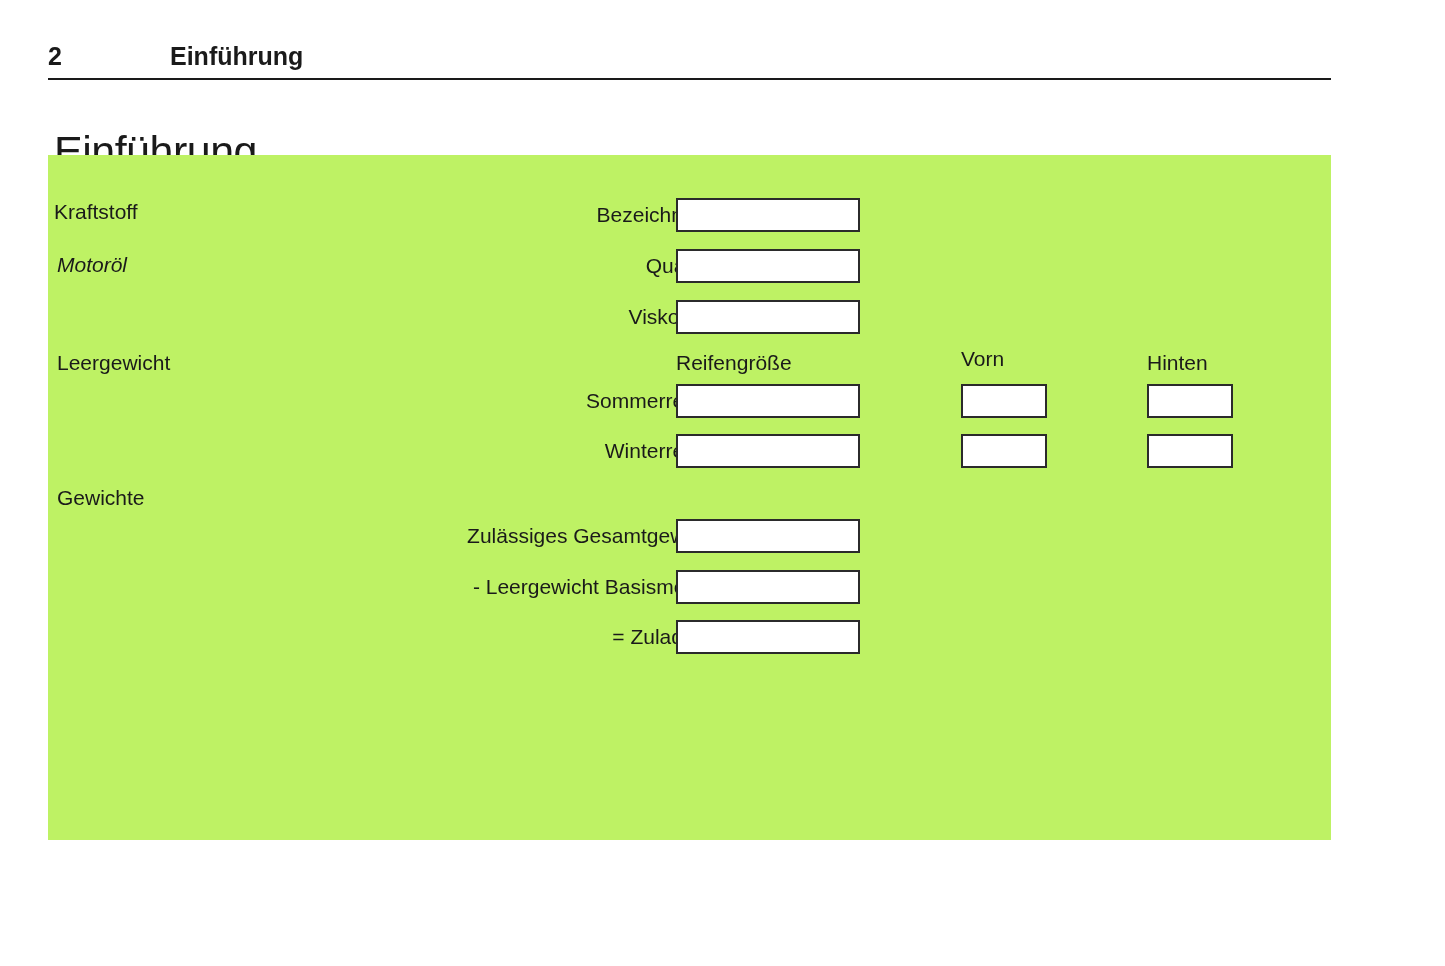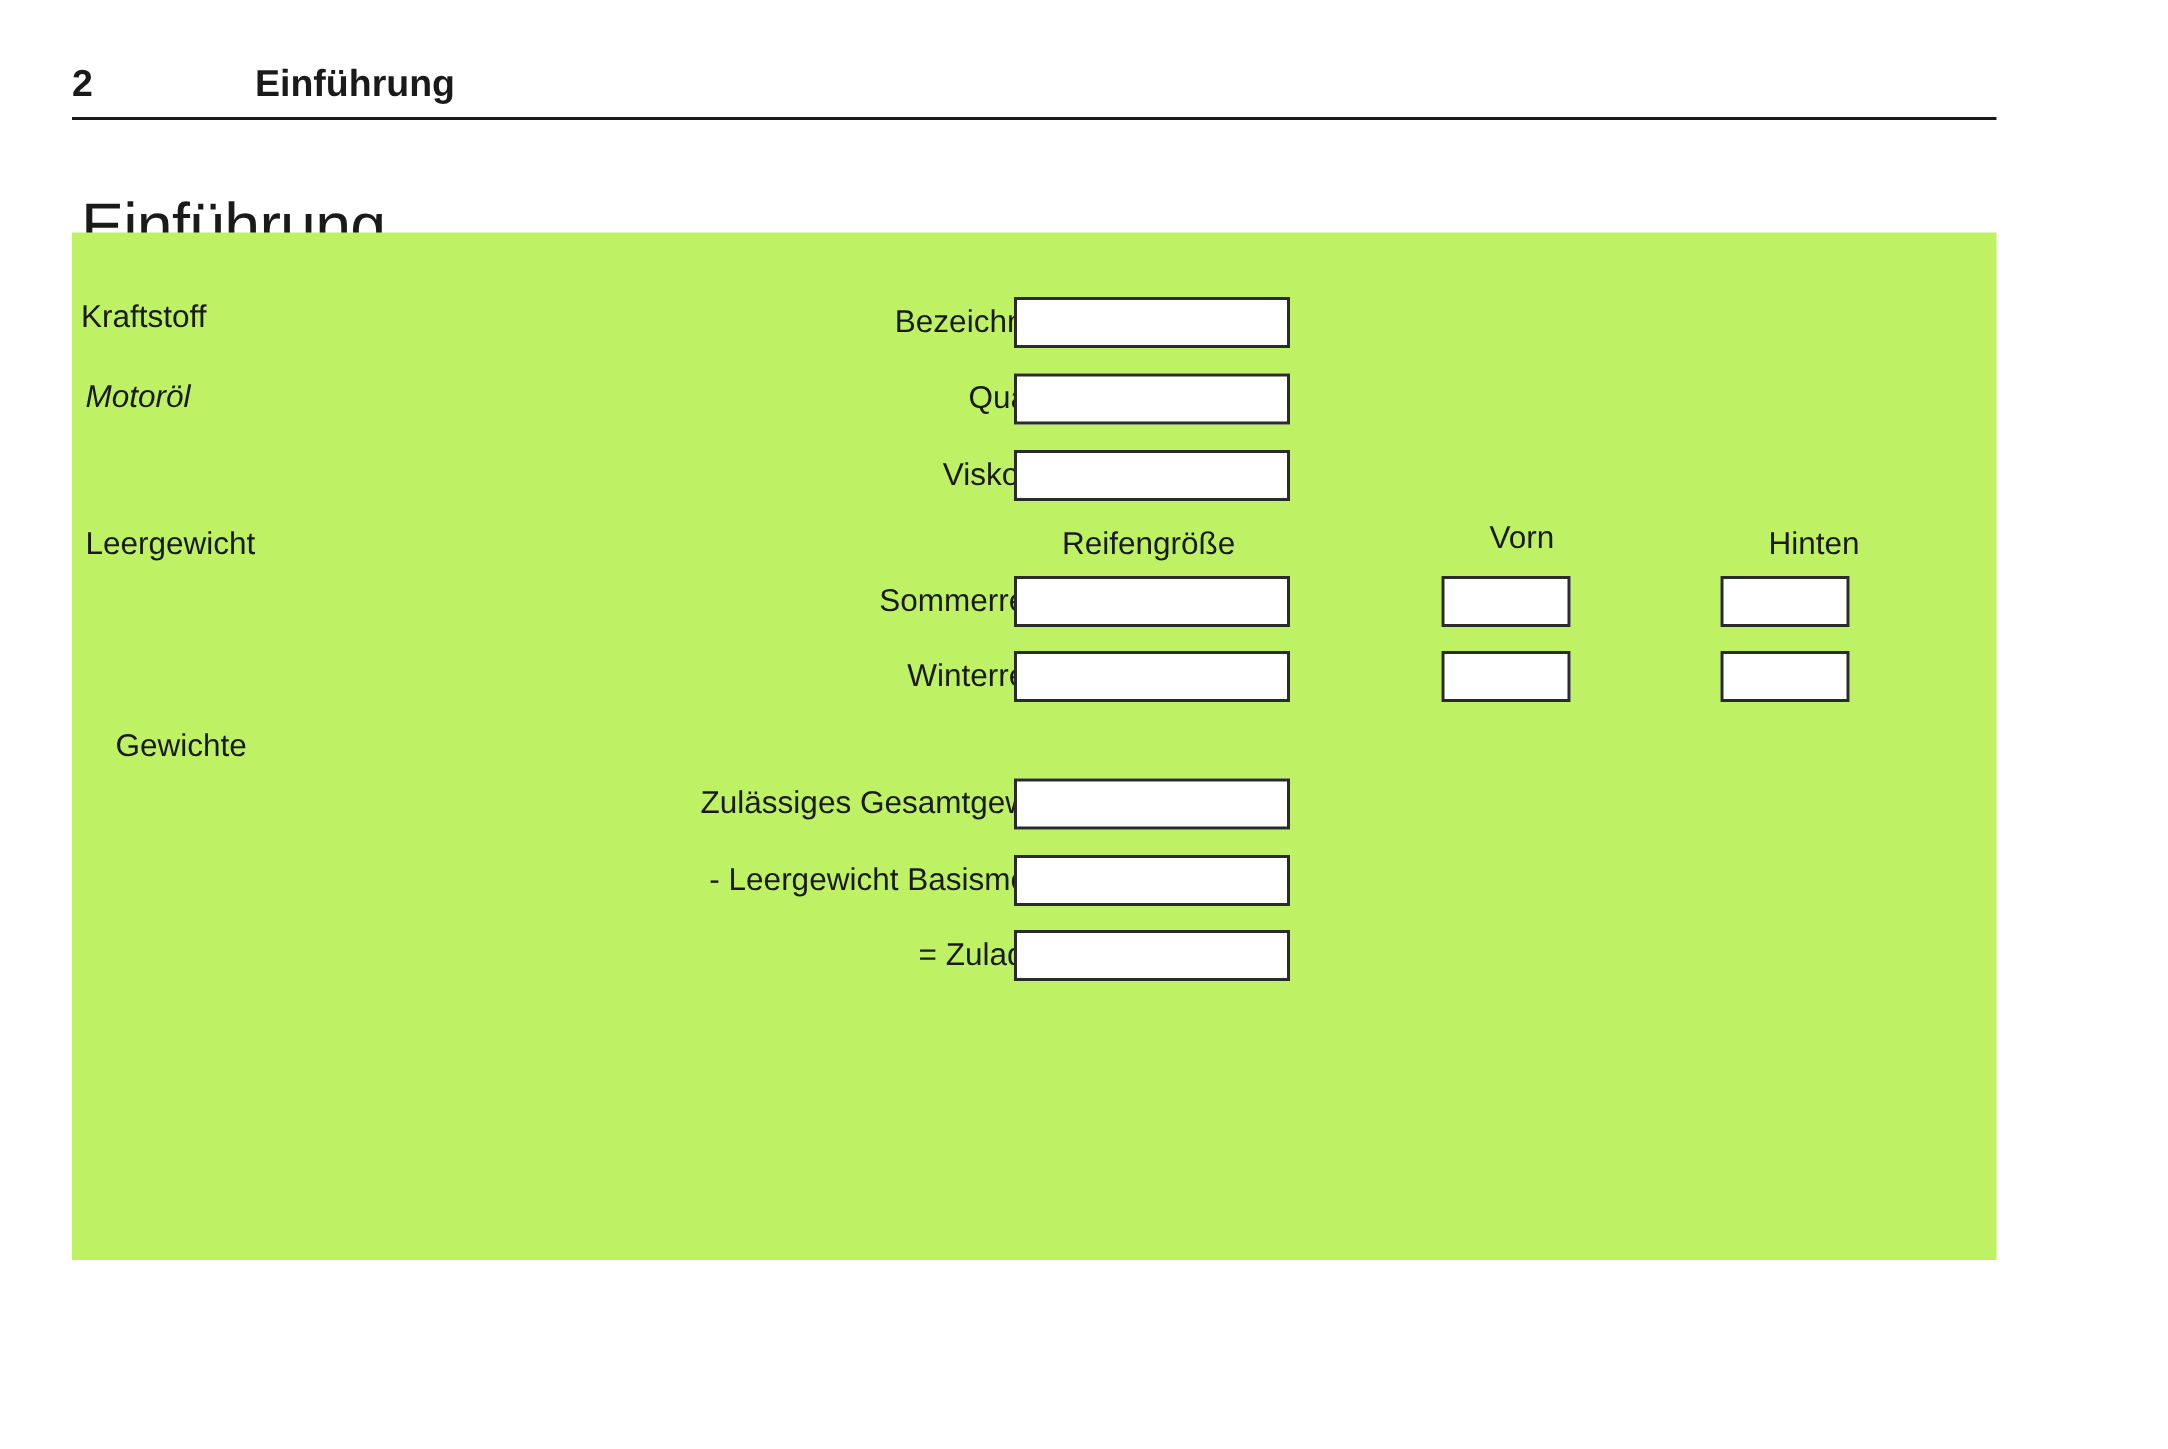--- a/index.html
+++ b/index.html
@@ -77,21 +77,20 @@
     font-size: 21px;
     line-height: 26px;
     text-align: right;
     white-space: nowrap;
   }
   .col-header {
     position: absolute;
     font-size: 21px;
     line-height: 26px;
     white-space: nowrap;
-    margin-left: 32px;
   }
 
   
   .box {
     position: absolute;
     background: #ffffff;
     border: 2px solid #2b2b2b;
     box-sizing: border-box;
   }
   .box.wide   { width: 184px; height: 34px; }
@@ -108,21 +107,21 @@
   <span class="chapter-name">Einführung</span>
 </div>
 
 <h1 id="chapter-title">Einführung</h1>
 
 <div id="form-panel">
 
   <div class="group-label" style="left:6px; top:44px;">Kraftstoff</div>
   <div class="group-label" style="left:9px; top:97px;font-style:italic;">Motoröl</div>
   <div class="group-label" style="left:9px; top:195px;">Leergewicht</div>
-  <div class="group-label" style="left:9px; top:330px;margin-left:20px;">Gewichte</div>
+  <div class="group-label" style="left:9px; top:330px;">Gewichte</div>
 
   <div class="col-header" style="left:628px; top:195px;">Reifengröße</div>
   <div class="col-header" style="left:913px; top:191px;">Vorn</div>
   <div class="col-header" style="left:1099px; top:195px;">Hinten</div>
 
   <div class="field-label lbl-right" style="top:47px;">Bezeichnung</div>
   <div class="box wide" style="left:628px; top:43px;"></div>
 
   <div class="field-label lbl-right" style="top:98px;">Qualität</div>
   <div class="box wide" style="left:628px; top:94px;"></div>

